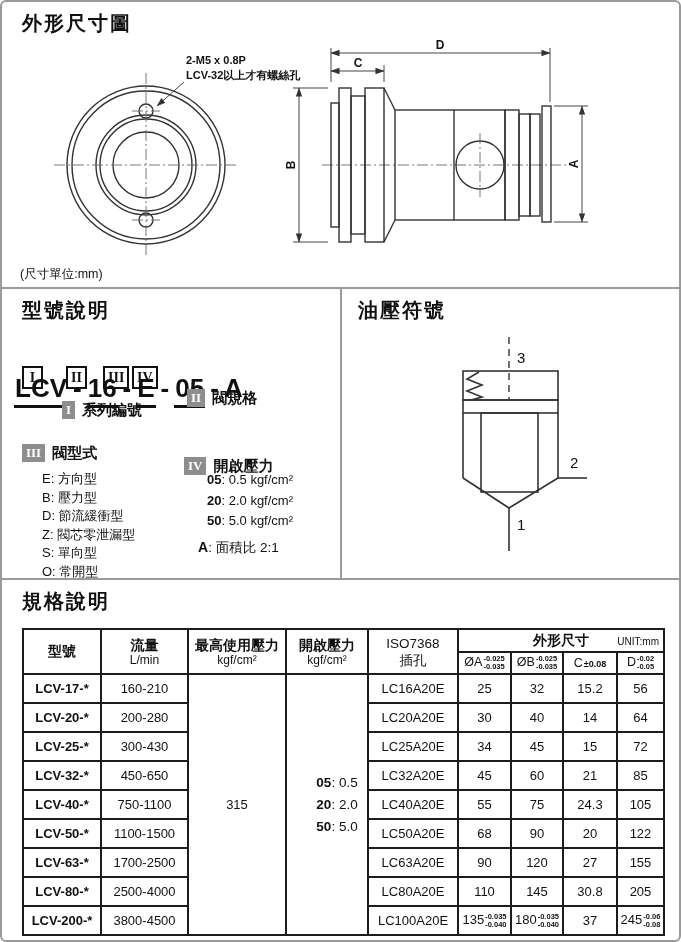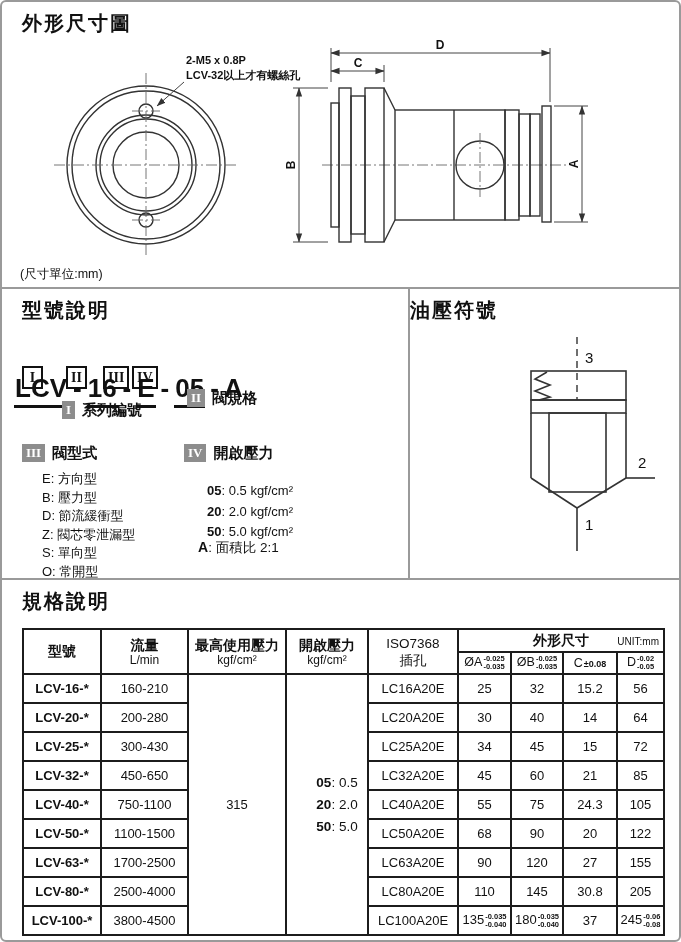--- a/index.html
+++ b/index.html
@@ -11,34 +11,34 @@
   .sec-dim{position:relative;height:285px;padding-left:28px;}
   .sec-dim svg{position:absolute;left:0;top:0;}
   .unit-note{position:absolute;left:18px;bottom:4px;font-size:12.5px;}
   .p{fill:none;stroke:#333;stroke-width:1.4px;}
   .cl{fill:none;stroke:#666;stroke-width:0.9px;stroke-dasharray:11 3 2 3;}
   .dim{fill:none;stroke:#444;stroke-width:1px;}
   .dimtext{font-size:12px;font-weight:bold;fill:#111;font-family:"Liberation Sans",sans-serif;}
   .ann{font-size:11px;font-weight:bold;fill:#111;font-family:"Liberation Sans",sans-serif;}
   
   .sec-mid{position:relative;height:289px;border-top:2px solid #9a9a9a;border-bottom:2px solid #9a9a9a;display:flex;}
-  .sec-model{position:relative;width:408px;border-right:2px solid #9a9a9a;box-sizing:border-box;}
+  .sec-model{position:relative;width:340px;border-right:2px solid #9a9a9a;box-sizing:border-box;}
   .sec-symbol{position:relative;flex:1;}
   .model-code{position:absolute;left:12px;top:36px;font-size:26px;font-weight:bold;white-space:nowrap;}
   .model-code .seg{display:inline-block;margin-top:48px;}
   .model-code .seg.u{border-bottom:3px solid #111;padding:0 1px 1px 1px;}
   .model-code .sep{display:inline-block;margin:0 5px;}
   .rn-box{position:absolute;top:77px;border:2px solid #111;min-width:11px;height:19px;line-height:19px;
           padding:0 3px;text-align:center;font-family:"Liberation Serif",serif;font-weight:bold;font-size:14px;}
   .legend-item{position:absolute;white-space:nowrap;}
   .rn-chip{display:inline-block;background:#8d8d8d;color:#fff;font-family:"Liberation Serif",serif;
            font-weight:bold;font-size:13px;padding:1px 4px;margin-right:7px;vertical-align:1px;}
   .legend-label{font-size:15px;font-weight:bold;}
   .type-list{position:absolute;left:40px;top:181px;font-size:13px;line-height:18.5px;}
-  .pres-list{position:absolute;left:205px;top:192px;font-size:13px;line-height:20.5px;}
+  .pres-list{position:absolute;left:205px;top:181px;font-size:13px;line-height:20.5px;}
   .area-note{position:absolute;left:196px;top:250px;font-size:13.5px;}
   .area-note b{font-size:14px;}
   .sec-symbol svg{position:absolute;left:0;top:0;}
   .sym{fill:none;stroke:#333;stroke-width:1.6px;}
   .symdash{fill:none;stroke:#333;stroke-width:1.4px;stroke-dasharray:7 5;}
   .portnum{font-size:15px;fill:#111;font-family:"Liberation Sans",sans-serif;}
   
   .sec-spec{position:relative;height:360px;}
   table.spec{position:absolute;left:20px;top:48px;width:641px;border-collapse:collapse;table-layout:fixed;
              font-size:13px;}
@@ -150,42 +150,42 @@
 
       <div class="legend-item" style="left:20px;top:112px;padding-left:40px;">
         <span class="rn-chip">I</span><span class="legend-label">系列編號</span>
       </div>
       <div class="legend-item" style="left:185px;top:100px;">
         <span class="rn-chip">II</span><span class="legend-label">閥規格</span>
       </div>
       <div class="legend-item" style="left:20px;top:155px;">
         <span class="rn-chip">III</span><span class="legend-label">閥型式</span>
       </div>
-      <div class="legend-item" style="left:182px;top:155px;">
+      <div class="legend-item" style="left:182px;top:168px;">
         <span class="rn-chip">IV</span><span class="legend-label">開啟壓力</span>
       </div>
 
       <div class="type-list">
           <div class="type-item">E:  方向型</div>
           <div class="type-item">B:  壓力型</div>
           <div class="type-item">D:  節流緩衝型</div>
           <div class="type-item">Z:  閥芯零泄漏型</div>
           <div class="type-item">S:  單向型</div>
           <div class="type-item">O:  常開型</div>
         </div>
       <div class="pres-list">
           <div class="pres-item"><b>05</b>:  0.5 kgf/cm²</div>
           <div class="pres-item"><b>20</b>:  2.0 kgf/cm²</div>
           <div class="pres-item"><b>50</b>:  5.0 kgf/cm²</div>
         </div>
       <div class="area-note"><b>A</b>:  面積比 2:1</div>
     </div>
 
     <div class="sec-symbol">
-      <h2 class="sec-title" style="left:0;">油壓符號</h2>
+      <h2 class="sec-title" style="left:16px;">油壓符號</h2>
       <svg width="337" height="285" viewBox="0 0 337 285">
         <path class="symdash" d="M167,48 V111"></path>
         <rect class="sym" x="121" y="82" width="95" height="29"></rect>
         <path class="sym" d="M137,83 L125,90 L140,96 L125,102 L140,108 L129,111"></path>
         <rect class="sym" x="121" y="111" width="95" height="13"></rect>
         <path class="sym" d="M121,124 V189"></path>
         <path class="sym" d="M216,124 V189"></path>
         <rect class="sym" x="139" y="124" width="57" height="79"></rect>
         <path class="sym" d="M121,189 L167,219"></path>
         <path class="sym" d="M216,189 L167,219"></path>
@@ -250,21 +250,21 @@
               </span></th>
             <th class="sub-th"><span>C</span><span class="tol-single">±0.08</span></th>
             <th class="sub-th"><span>D</span><span class="tolstack">
                 <span>-0.02</span>
                 <span>-0.05</span>
               </span></th>
           </tr>
       </thead>
       <tbody>
           <tr>
-            <td class="model-cell">LCV-16-*</td>
+            <td class="model-cell">LCV-17-*</td>
             <td class="flow-cell">160-210</td>
             <td rowspan="9">315</td>
             <td class="opening-cell" rowspan="9"><span class="opwrap"><div><b>05</b>: 0.5</div><div><b>20</b>: 2.0</div><div><b>50</b>: 5.0</div></span></td>
             <td class="cavity-cell">LC16A20E</td>
             <td class="dim-cell">25</td>
             <td class="dim-cell">32</td>
             <td class="dim-cell">15.2</td>
             <td class="dim-cell">56</td>
           </tr>
           <tr>
@@ -324,21 +324,21 @@
           <tr>
             <td class="model-cell">LCV-80-*</td>
             <td class="flow-cell">2500-4000</td>
             <td class="cavity-cell">LC80A20E</td>
             <td class="dim-cell">110</td>
             <td class="dim-cell">145</td>
             <td class="dim-cell">30.8</td>
             <td class="dim-cell">205</td>
           </tr>
           <tr>
-            <td class="model-cell">LCV-100-*</td>
+            <td class="model-cell">LCV-200-*</td>
             <td class="flow-cell">3800-4500</td>
             <td class="cavity-cell">LC100A20E</td>
             <td class="dim-cell"><span>135</span><span class="tolstack">
                 <span>-0.035</span>
                 <span>-0.040</span>
               </span></td>
             <td class="dim-cell"><span>180</span><span class="tolstack">
                 <span>-0.035</span>
                 <span>-0.040</span>
               </span></td>

